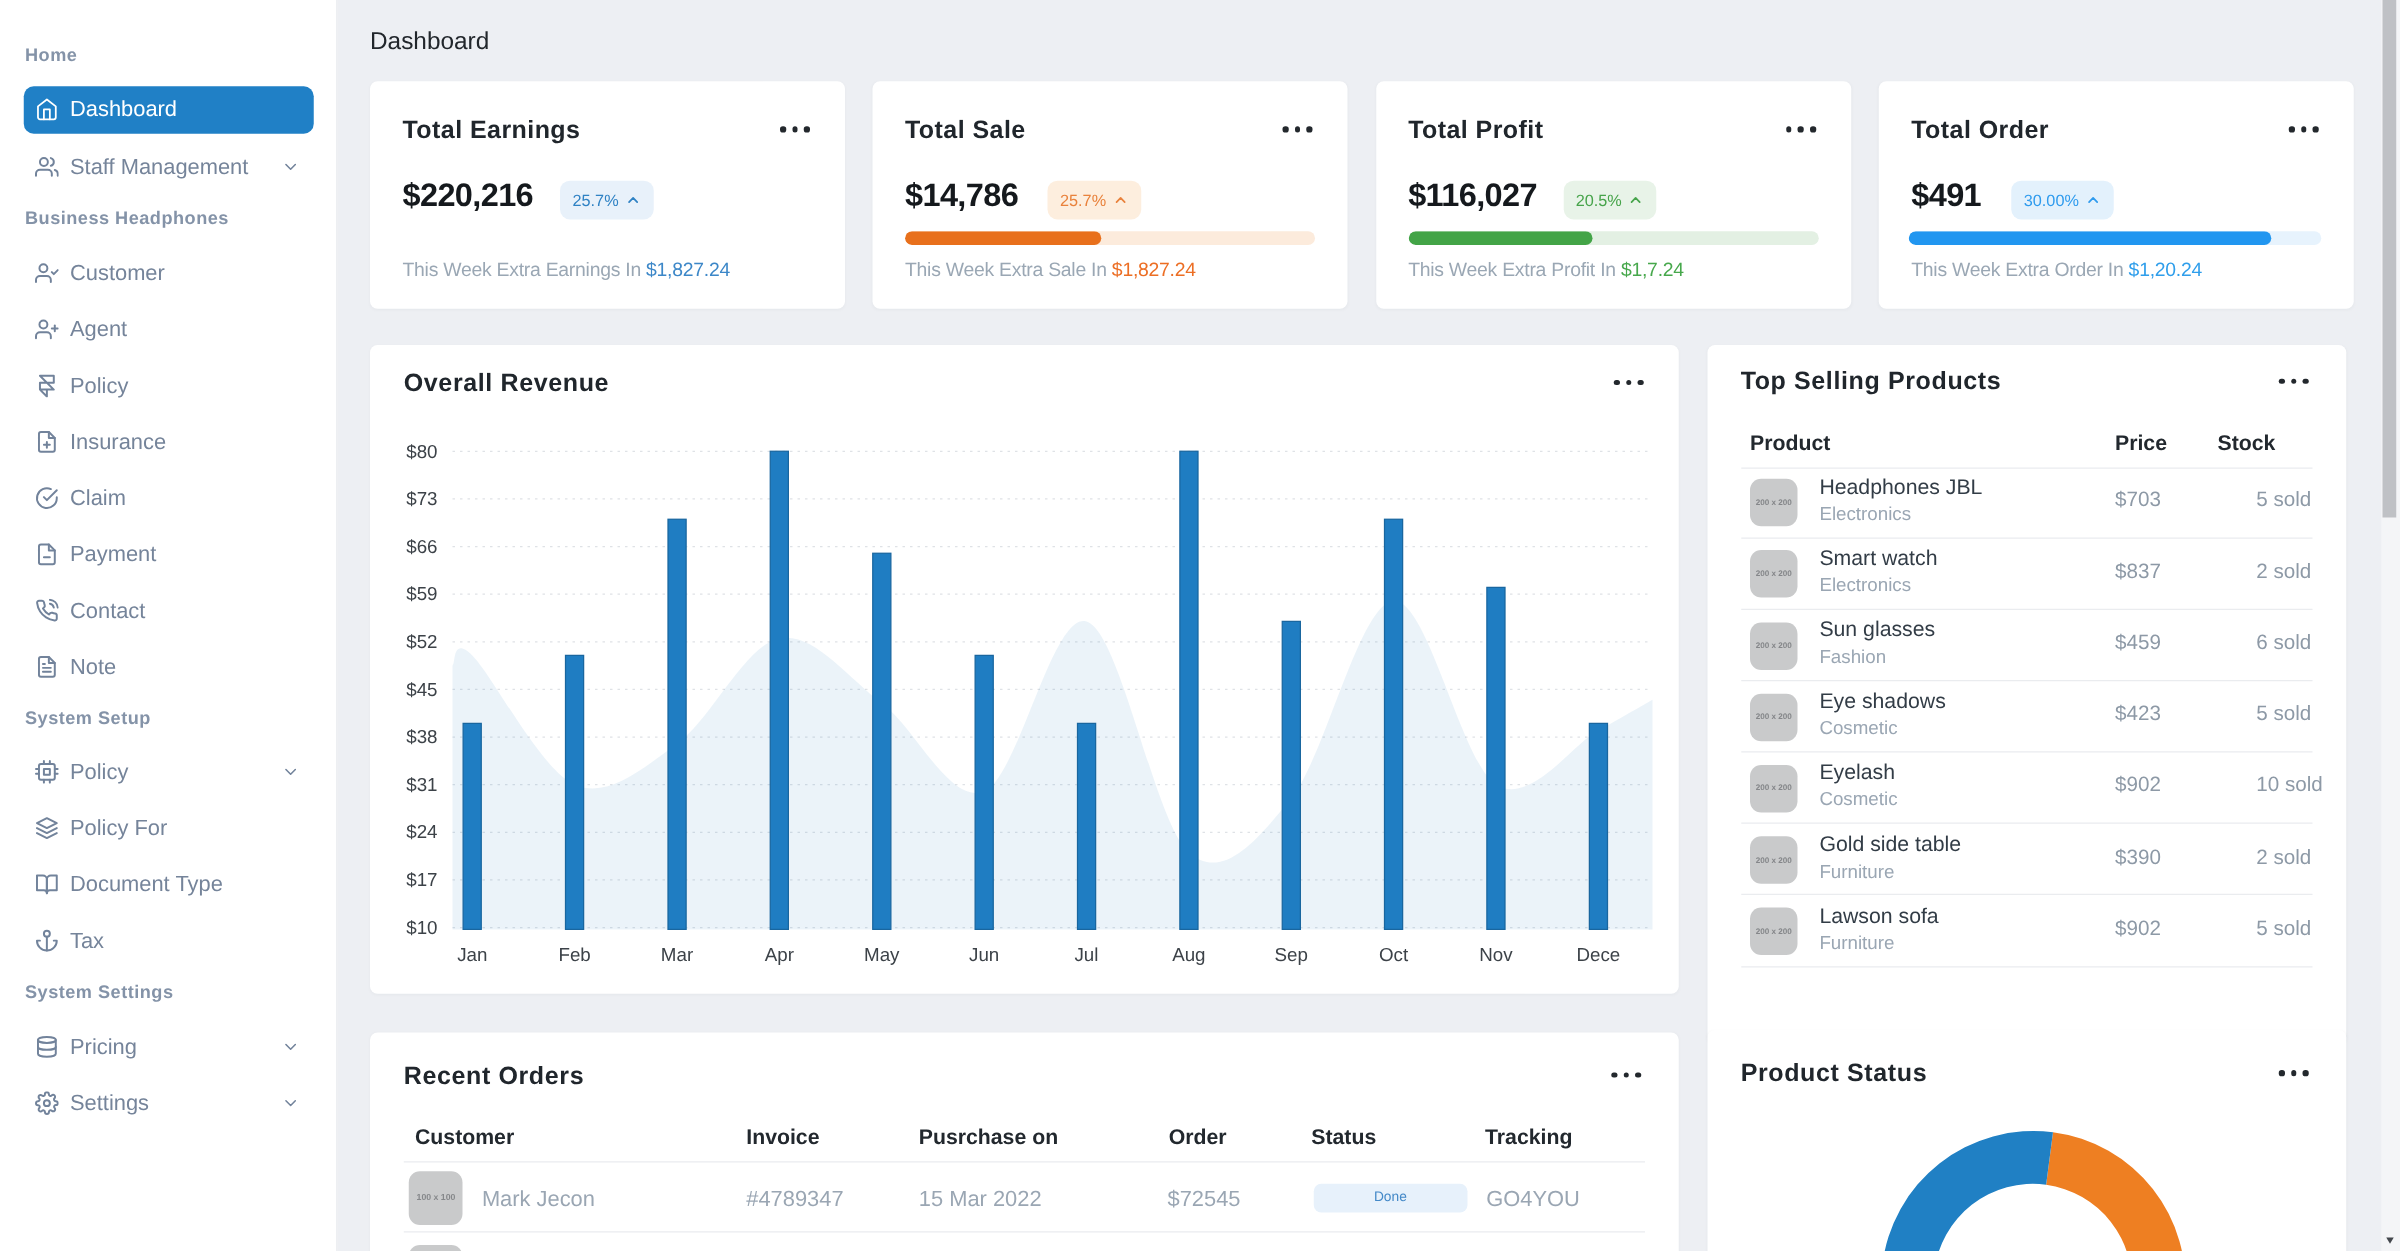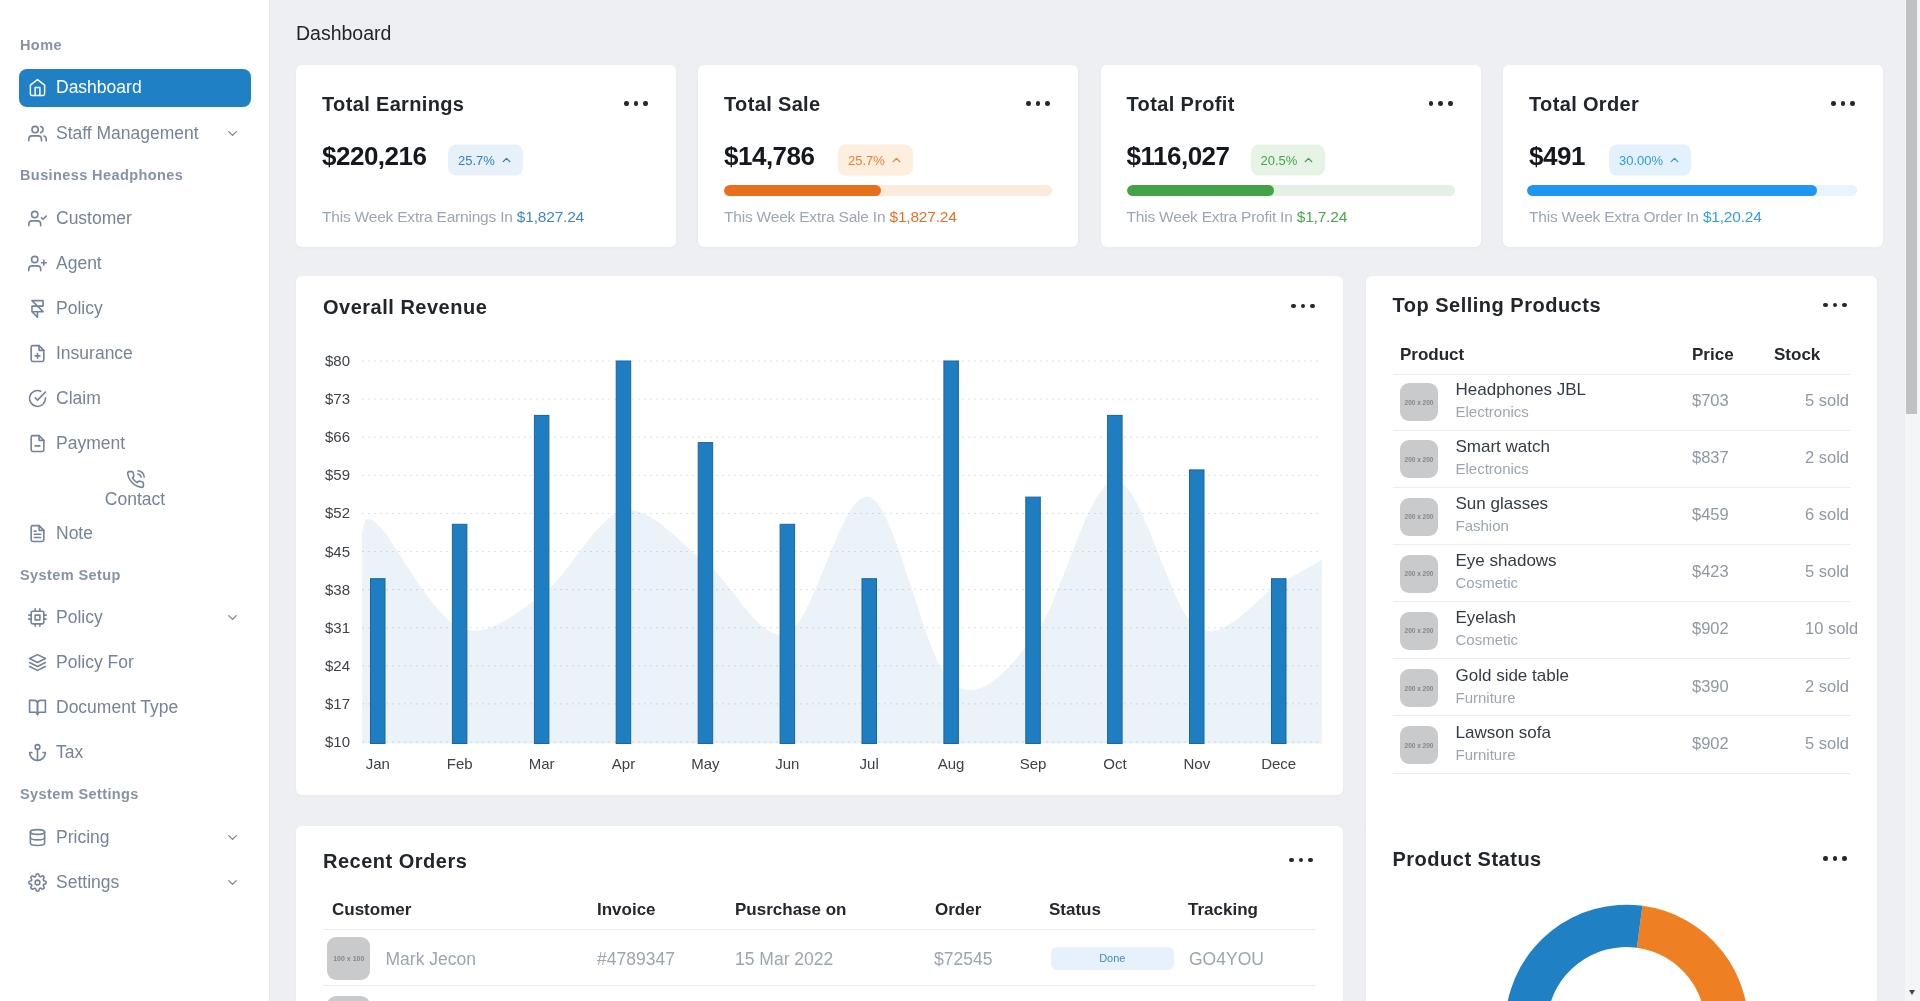--- a/index.html
+++ b/index.html
@@ -102,21 +102,21 @@
       <span>Claim</span>
     </div>
 <div class="sitem" style="top:424.5px;">
       <svg width="19" height="19" viewBox="0 0 24 24" fill="none" stroke="#72839b" stroke-width="2" stroke-linecap="round" stroke-linejoin="round">
         <path d="M14 2H6a2 2 0 0 0-2 2v16a2 2 0 0 0 2 2h12a2 2 0 0 0 2-2V8z"></path>
         <polyline points="14 2 14 8 20 8"></polyline>
         <line x1="9" y1="15" x2="15" y2="15"></line>
       </svg>
       <span>Payment</span>
     </div>
-<div class="sitem" style="top:469.5px;flex-direction:column;">
+<div class="sitem" style="top:469.5px;">
       <svg width="19" height="19" viewBox="0 0 24 24" fill="none" stroke="#72839b" stroke-width="2" stroke-linecap="round" stroke-linejoin="round">
         <path d="M15.05 5A5 5 0 0 1 19 8.95M15.05 1A9 9 0 0 1 23 8.94m-1 7.98v3a2 2 0 0 1-2.18 2 19.79 19.79 0 0 1-8.63-3.07 19.5 19.5 0 0 1-6-6 19.79 19.79 0 0 1-3.07-8.67A2 2 0 0 1 4.11 2h3a2 2 0 0 1 2 1.72 12.84 12.84 0 0 0 .7 2.81 2 2 0 0 1-.45 2.11L8.09 9.91a16 16 0 0 0 6 6l1.27-1.27a2 2 0 0 1 2.11-.45 12.84 12.84 0 0 0 2.81.7A2 2 0 0 1 22 16.92z"></path>
       </svg>
       <span>Contact</span>
     </div>
 <div class="sitem" style="top:514.5px;">
       <svg width="19" height="19" viewBox="0 0 24 24" fill="none" stroke="#72839b" stroke-width="2" stroke-linecap="round" stroke-linejoin="round">
         <path d="M14 2H6a2 2 0 0 0-2 2v16a2 2 0 0 0 2 2h12a2 2 0 0 0 2-2V8z"></path>
         <polyline points="14 2 14 8 20 8"></polyline>
         <line x1="16" y1="13" x2="8" y2="13"></line>

